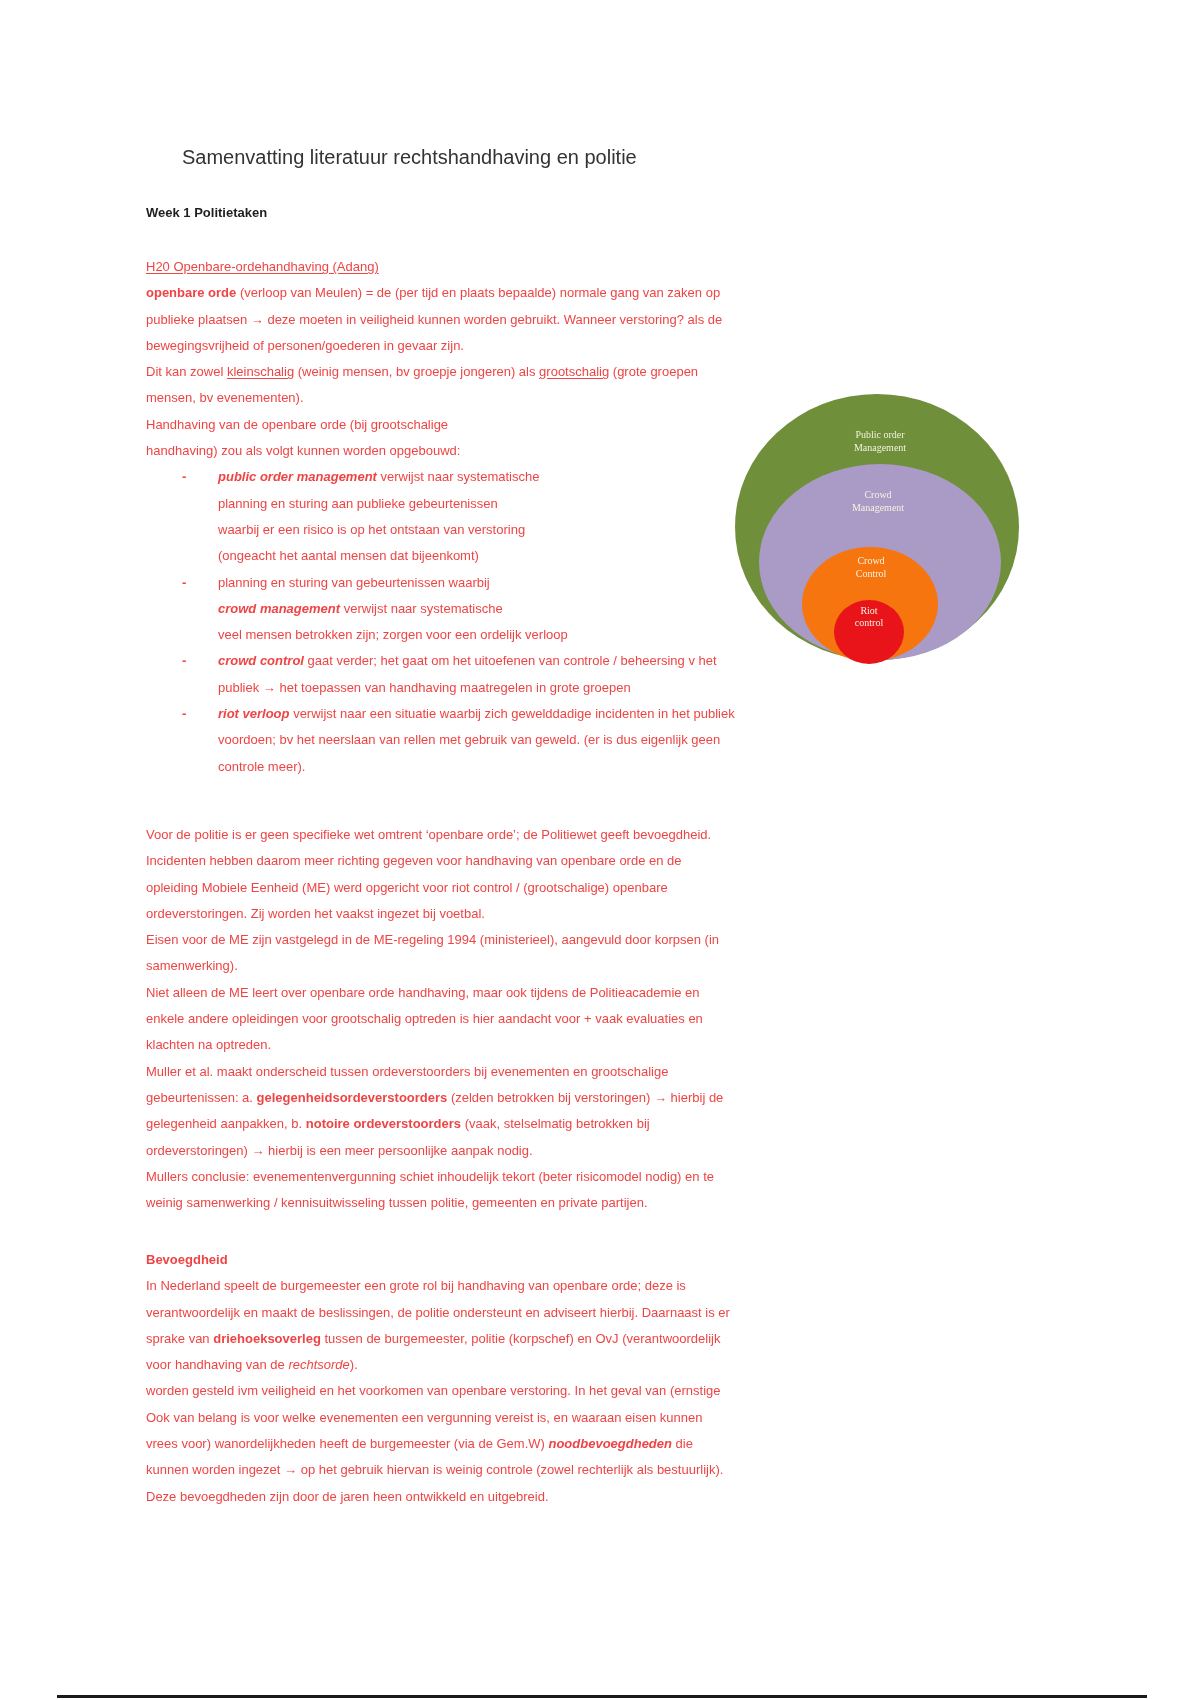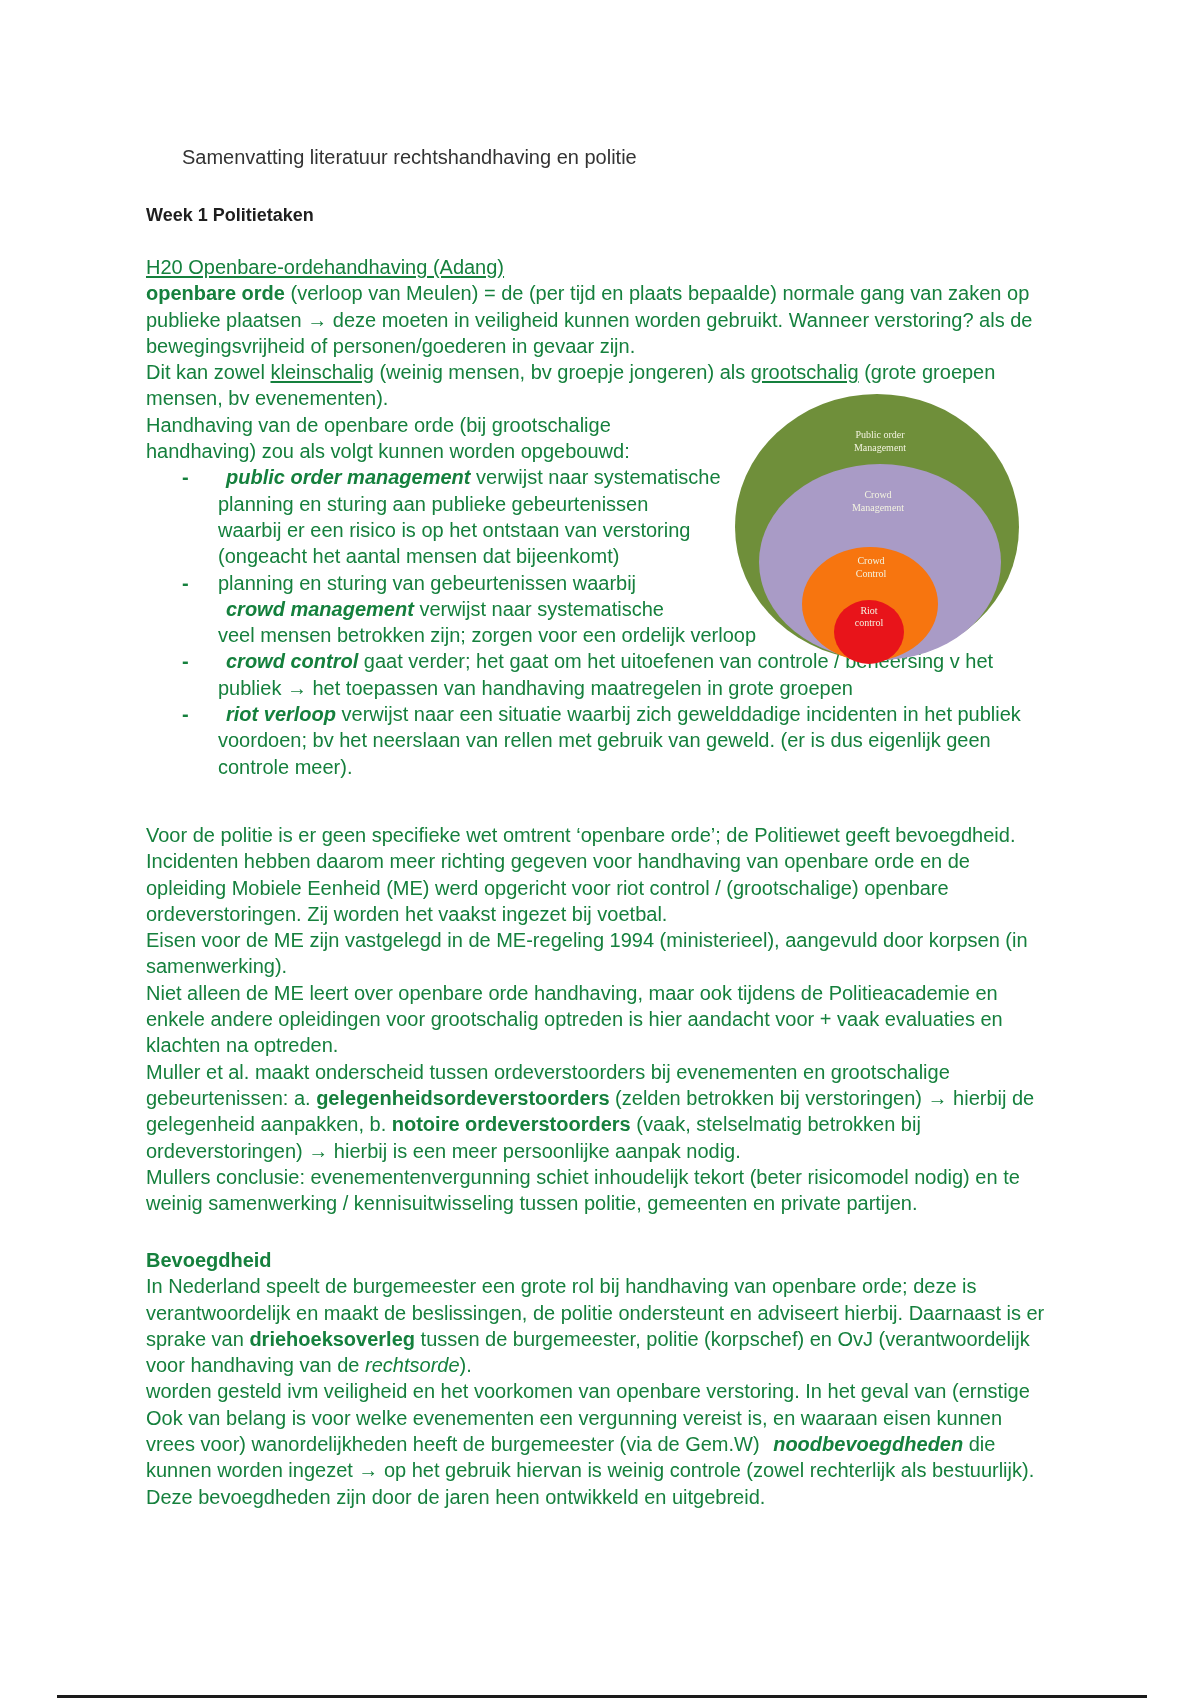--- a/index.html
+++ b/index.html
@@ -7,27 +7,27 @@
     width: 1200px; height: 1700px; position: relative; overflow: hidden;
     font-family: "Liberation Sans", sans-serif; color: #222222;
   }
   .page { position: absolute; left: 146px; top: 0; width: 920px; }
   .title {
     position: absolute; left: 0; top: 146px; font-size: 20px; color: #333333;
     white-space: nowrap;
     margin-left: 36px;
   }
   .week {
-    position: absolute; left: 0; top: 205px; font-size: 18px; font-weight: bold; color: #1e1e1e;
+    position: absolute; left: 0; top: 205px; font-size: 13px; font-weight: bold; color: #1e1e1e;
   }
-  .body-text { font-size: 20px; line-height: 26.3px; color: #15803d; }
+  .body-text { font-size: 13px; line-height: 26.3px; color: #ef4444; }
   .block { position: absolute; left: 0; width: 920px; }
   .u { text-decoration: underline; text-underline-offset: 2px; }
   .b { font-weight: bold; }
-  .bi { font-weight: bold; font-style: italic; margin-left: 8px; }
+  .bi { font-weight: bold; font-style: italic; }
   .i { font-style: italic; }
   .line { display: block; white-space: nowrap; }
   .bullet-item { position: relative; padding-left: 72px; }
   .bullet-dash { position: absolute; left: 36px; top: 0; font-weight: bold; }
   .diagram { position: absolute; left: 730px; top: 392px; width: 295px; height: 275px; text-align: center; }
   .diagram svg { width: 100%; height: 100%; display: block; }
   .dlabel { font-family: "Liberation Serif", serif; fill: #f3f3e0; font-size: 10px; }
   .footer-rule {
     position: absolute; left: 57px; top: 1695px; width: 1090px; height: 3px; background: #1a1a1a;
   }

